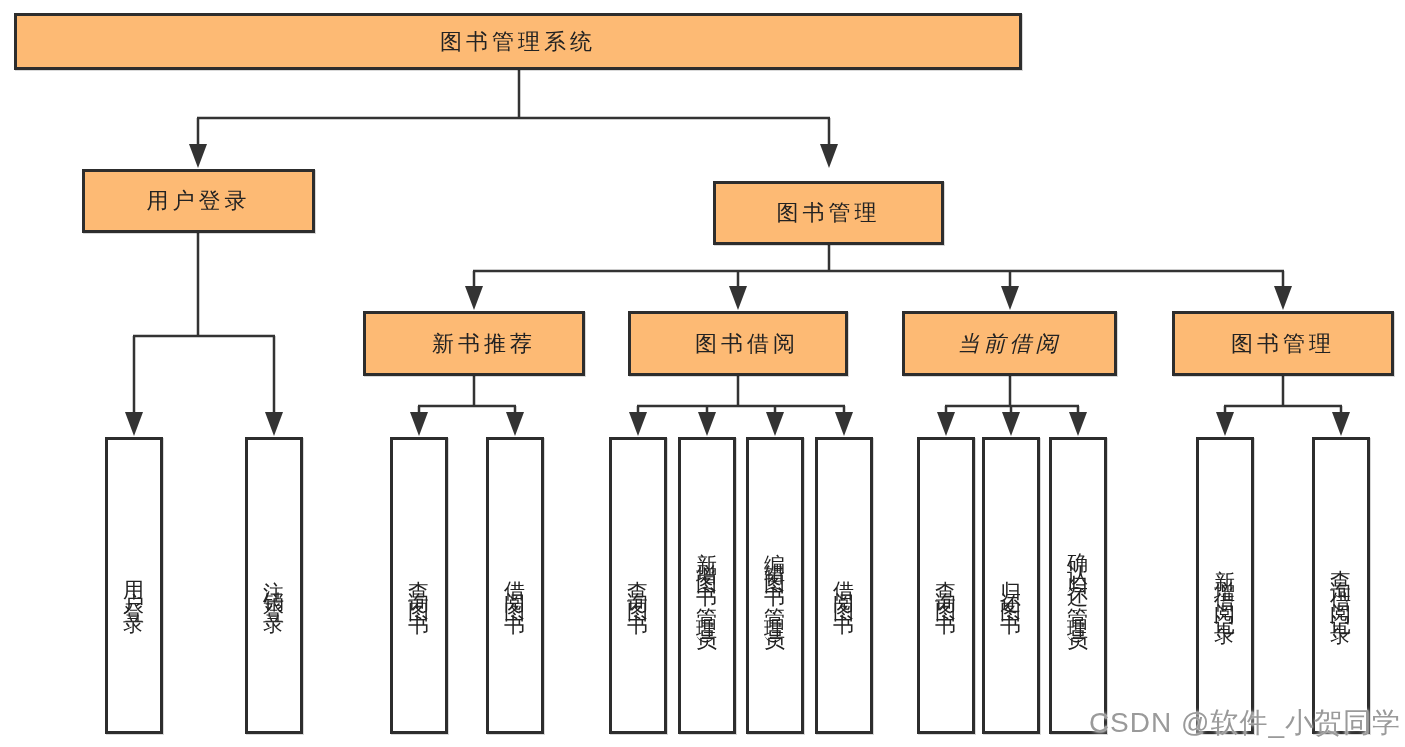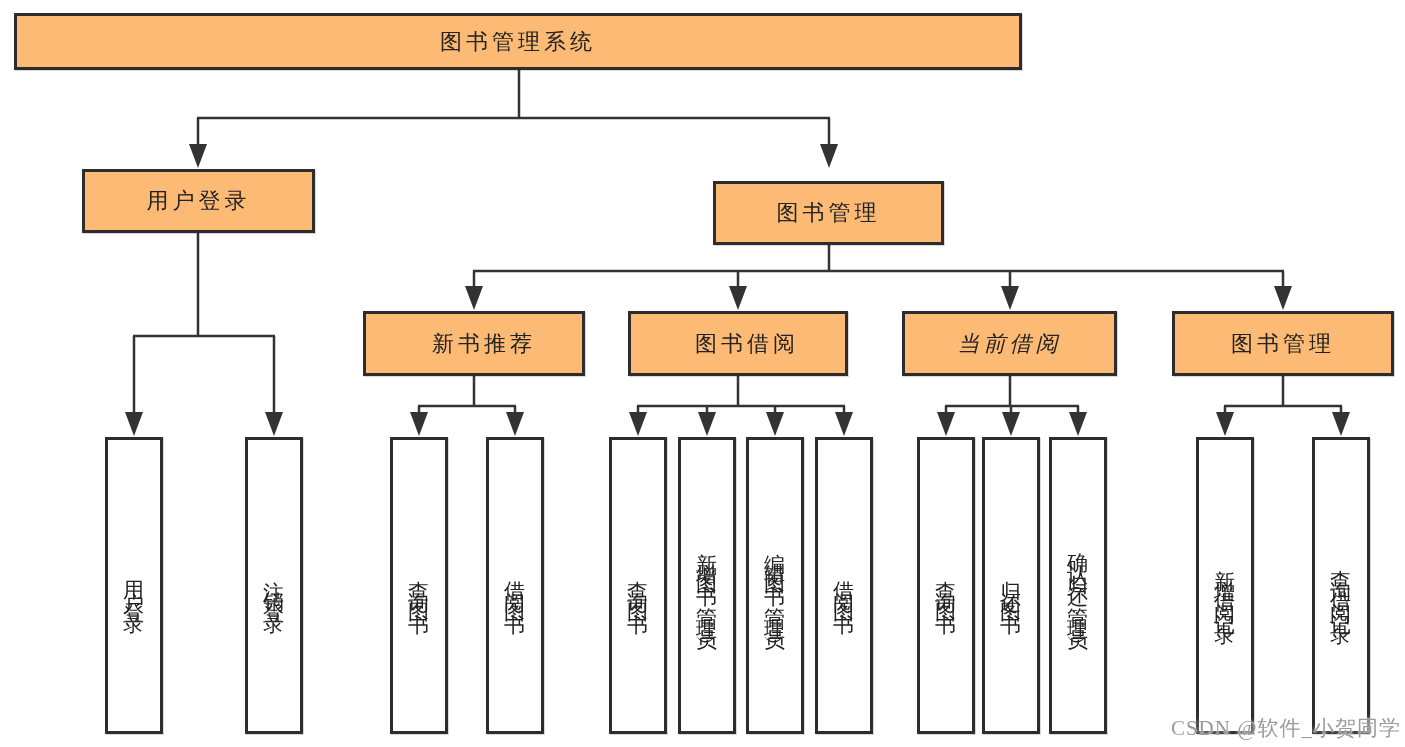--- a/index.html
+++ b/index.html
@@ -34,23 +34,23 @@
     display:flex;align-items:center;justify-content:center;
     box-shadow:1px 1px 0 rgba(0,0,0,0.15);
   }
   .vbox span{
     writing-mode:vertical-rl;text-orientation:mixed;
     font-size:21px;letter-spacing:11px;line-height:1;color:var(--text);
     white-space:nowrap;
   }
   .watermark{
     position:absolute;right:4px;bottom:5px;
-    font-size:21px;color:var(--watermark_text);
+    font-size:28px;color:var(--watermark_text);
     text-shadow:0 0 2px #fff,0 0 4px #fff;
-    letter-spacing:1px;z-index:5;font-family:Liberation Serif, serif;
+    letter-spacing:1px;z-index:5;
   }
 </style>
 </head>
 <body>
 
 <div class="canvas">
 
   <svg class="connectors" width="1405" height="747" viewBox="0 0 1405 747">
     <g stroke="#333333" stroke-width="2.5" fill="none">
 

